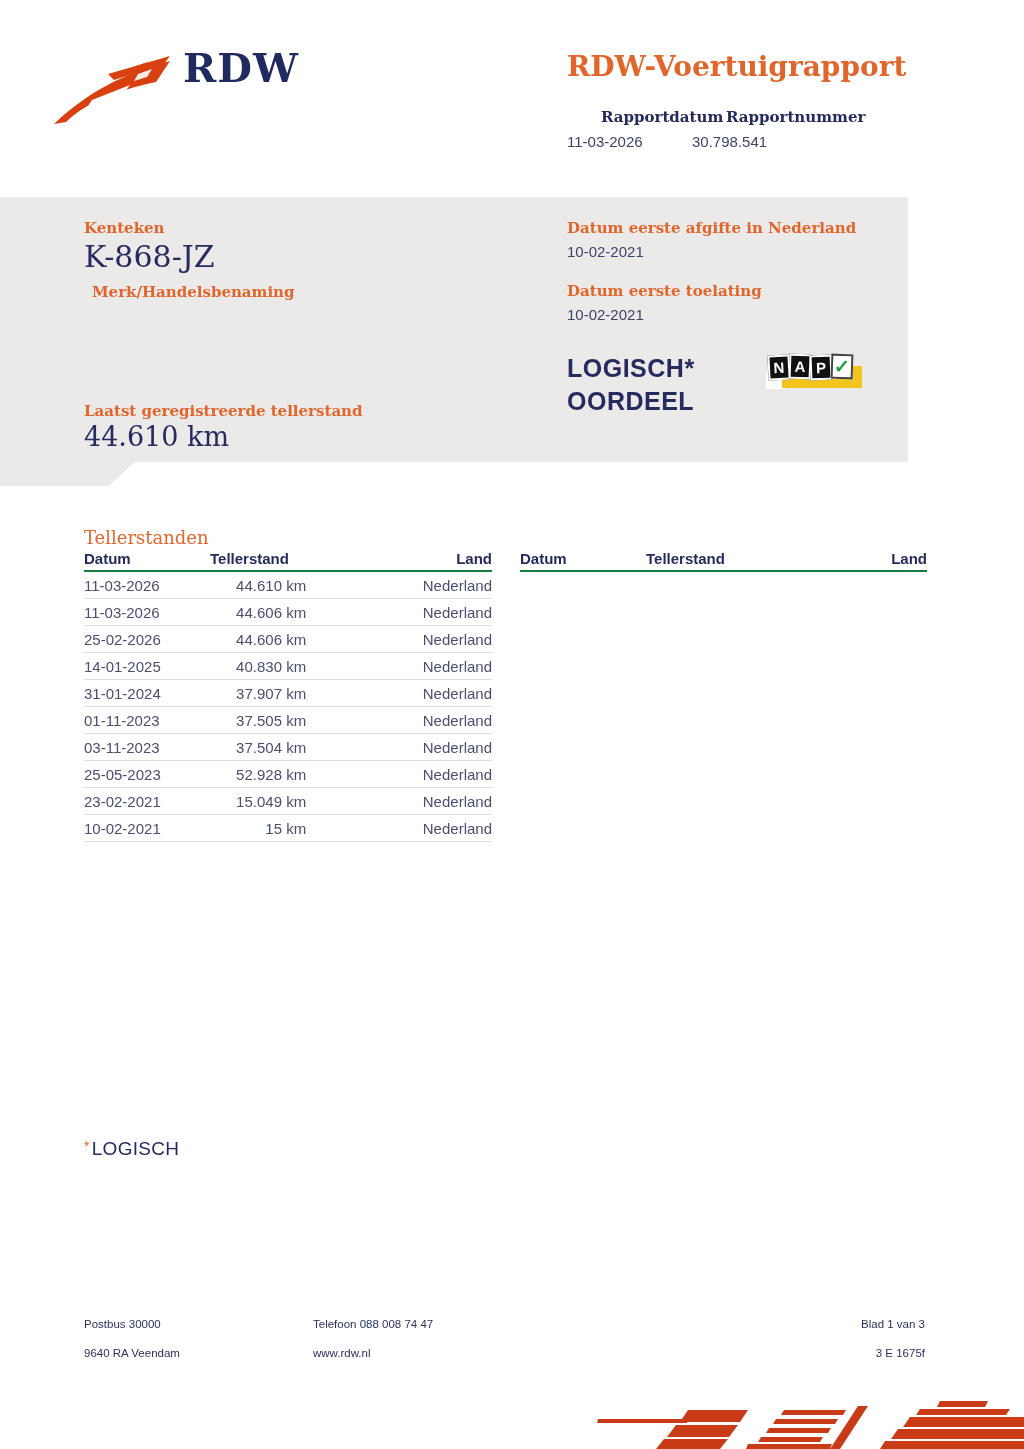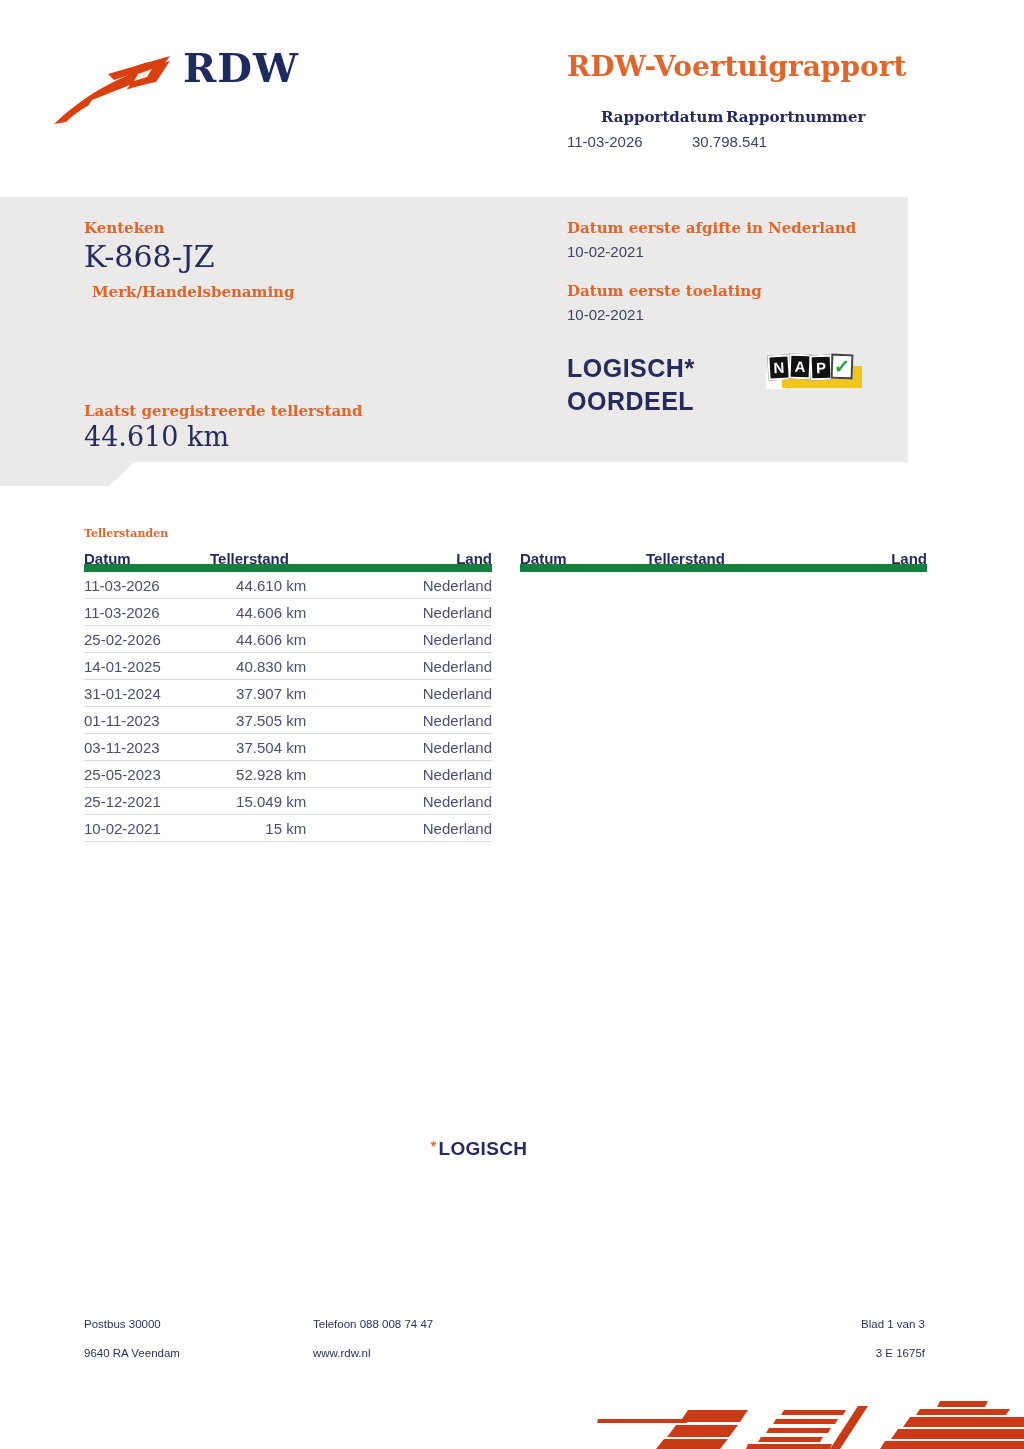--- a/index.html
+++ b/index.html
@@ -62,43 +62,43 @@
     color:#fff; font-weight:bold; font-size:15px;
     display:flex; align-items:center; justify-content:center;
   }
   .nap .tile.t0 { left:0;  transform:rotate(-3deg); }
   .nap .tile.t1 { left:21px; transform:rotate(2deg); top:1px; }
   .nap .tile.t2 { left:42px; transform:rotate(-2deg); }
   .nap .tile.check { left:63px; transform:rotate(2deg); background:#fff; border:2px solid #444; color:#21A038; font-size:19px; top:1px; }
   
   .section-title {
     position:absolute; left:84px; top:527px;
-    font-family:"DejaVu Serif", serif; font-weight:bold;
-    font-size:11px; color:#E0662B;
+    font-family:"DejaVu Serif", serif; font-weight:normal;
+    font-size:18px; color:#E0662B;
   }
   .mtable { position:absolute; top:550px; }
   .mtable.t1 { left:84px;  width:408px; }
   .mtable.t2 { left:520px; width:407px; }
   .thead {
     display:grid; grid-template-columns:126px 120px 1fr;
-    height:22px; border-bottom:8px solid #15803d;
+    height:22px; border-bottom:2px solid #15803d;
     font-weight:bold; font-size:15px; color:#252B5E;
   }
   .thead .h-land { text-align:right; }
   .trow {
     display:grid; grid-template-columns:126px 120px 1fr;
     height:27px; align-items:center;
     border-bottom:1px solid #DCDCDC;
     font-size:15px; color:#4A4F70;
   }
   .trow .num { display:inline-block; width:72px; text-align:right; }
   .trow .land { text-align:right; }
   
   .footnote { position:absolute; left:84px; top:1138px; width:790px; }
-  .footnote .head { font-size:19px; font-weight:bold; color:#252B5E; letter-spacing:0.3px;text-align:center; }
+  .footnote .head { font-size:19px; font-weight:normal; color:#252B5E; letter-spacing:0.3px; }
   .footnote .ast { color:#E0662B; font-size:14px; vertical-align:4px; margin-right:2px; }
   .footnote .body {
     margin-top:9px; font-size:15px; line-height:27px;
     color:#E27142; letter-spacing:0.2px;
   }
   
   .pfooter { position:absolute; left:0; top:1318px; width:1024px; font-size:11.5px; color:#2B3160; }
   .pfooter .c1 { position:absolute; left:84px; }
   .pfooter .c2 { position:absolute; left:313px; }
   .pfooter .c3 { position:absolute; right:99px; text-align:right; }
@@ -196,21 +196,21 @@
           <div>03-11-2023</div>
           <div><span class="num">37.504</span><span class="unit">&nbsp;km</span></div>
           <div class="land">Nederland</div>
         </div>
         <div class="trow">
           <div>25-05-2023</div>
           <div><span class="num">52.928</span><span class="unit">&nbsp;km</span></div>
           <div class="land">Nederland</div>
         </div>
         <div class="trow">
-          <div>25-12-2021</div>
+          <div>23-02-2021</div>
           <div><span class="num">15.049</span><span class="unit">&nbsp;km</span></div>
           <div class="land">Nederland</div>
         </div>
         <div class="trow">
           <div>10-02-2021</div>
           <div><span class="num">15</span><span class="unit">&nbsp;km</span></div>
           <div class="land">Nederland</div>
         </div>
       </div>
   </div>

